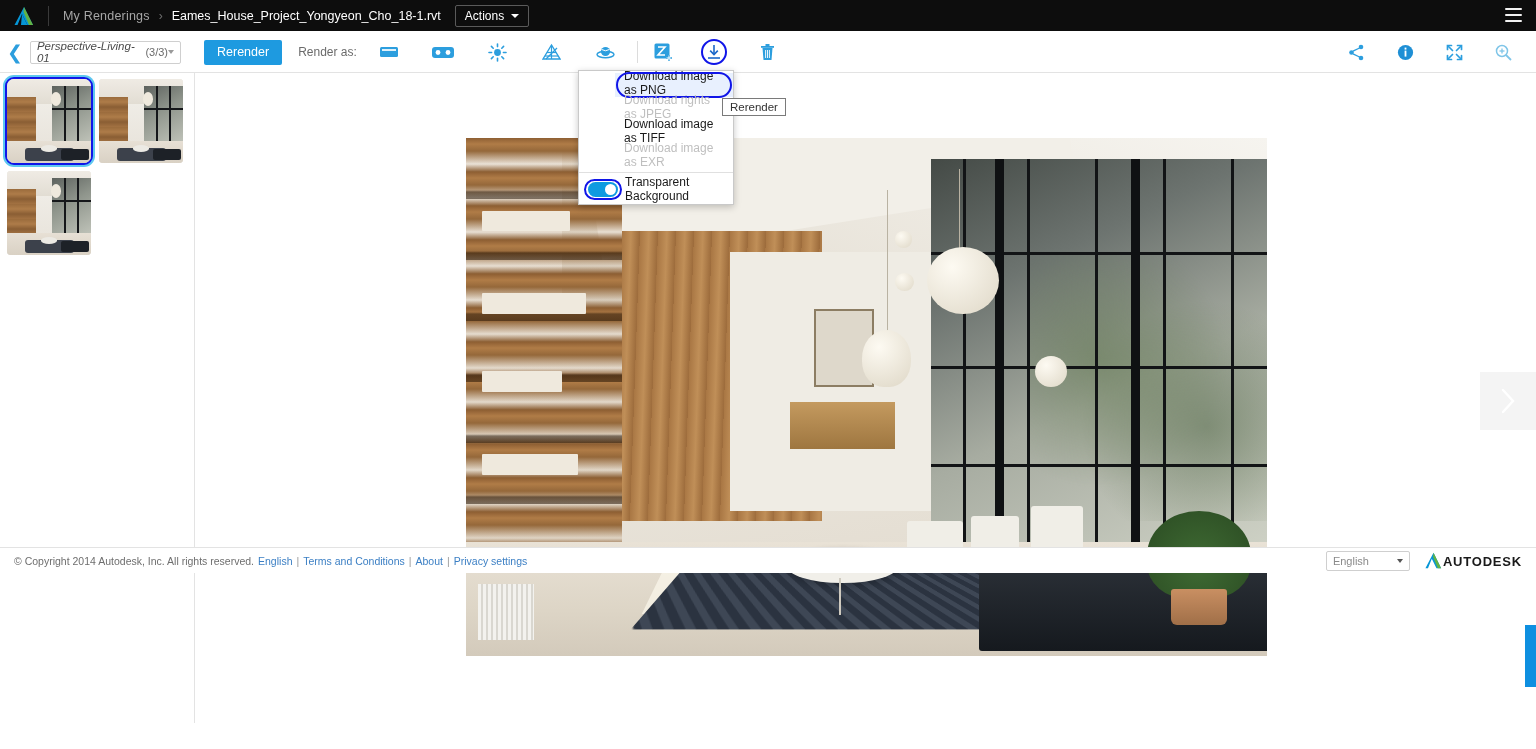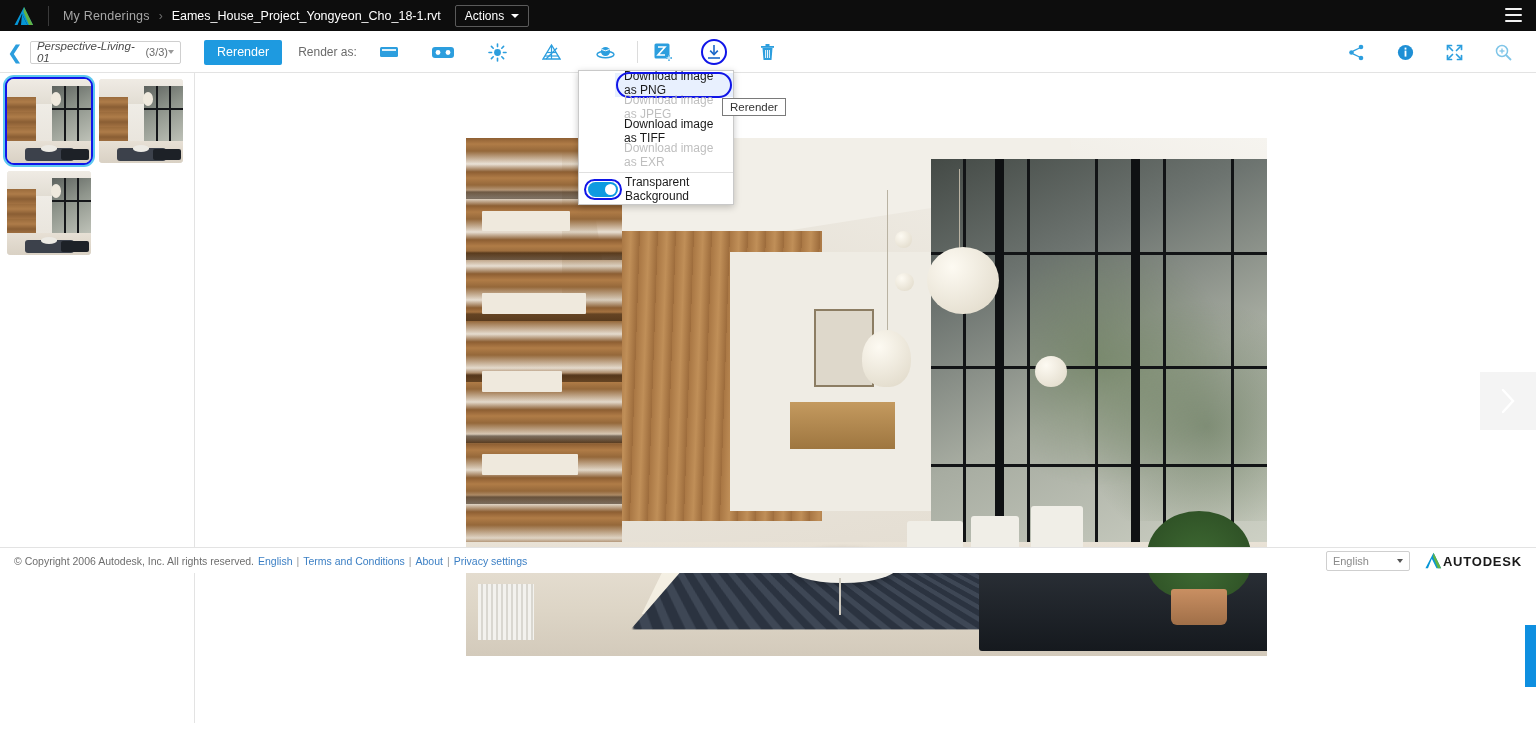--- a/index.html
+++ b/index.html
@@ -540,40 +540,40 @@
     </div>
 
     <div class="scrollthumb"></div>
   </div>
 
   <div class="dl-menu">
     <div class="dl-item hl">
       <span>Download image as PNG</span>
     </div>
     <div class="dl-item disabled">
-      <span>Download image as JPEG</span>
+      <span>Download rights as JPEG</span>
     </div>
     <div class="dl-item">
       <span>Download image as TIFF</span>
     </div>
     <div class="dl-item disabled">
       <span>Download image as EXR</span>
     </div>
     <div class="dl-div"></div>
     <div class="dl-toggle-row">
       <span class="tog"></span>
       <span>Transparent Background</span>
       <span class="tog-ring"></span>
     </div>
   </div>
 
   <div class="tooltip">Rerender</div>
 
   <div class="footer">
-    <span class="fcopy">© Copyright 2006 Autodesk, Inc. All rights reserved.</span>
+    <span class="fcopy">© Copyright 2014 Autodesk, Inc. All rights reserved.</span>
     <span style="width:4px"></span>
     <a class="flink">English</a>
     <span class="fpipe">|</span>
     <a class="flink">Terms and Conditions</a>
     <span class="fpipe">|</span>
     <a class="flink">About</a>
     <span class="fpipe">|</span>
     <a class="flink">Privacy settings</a>
 
     <div class="langsel">

